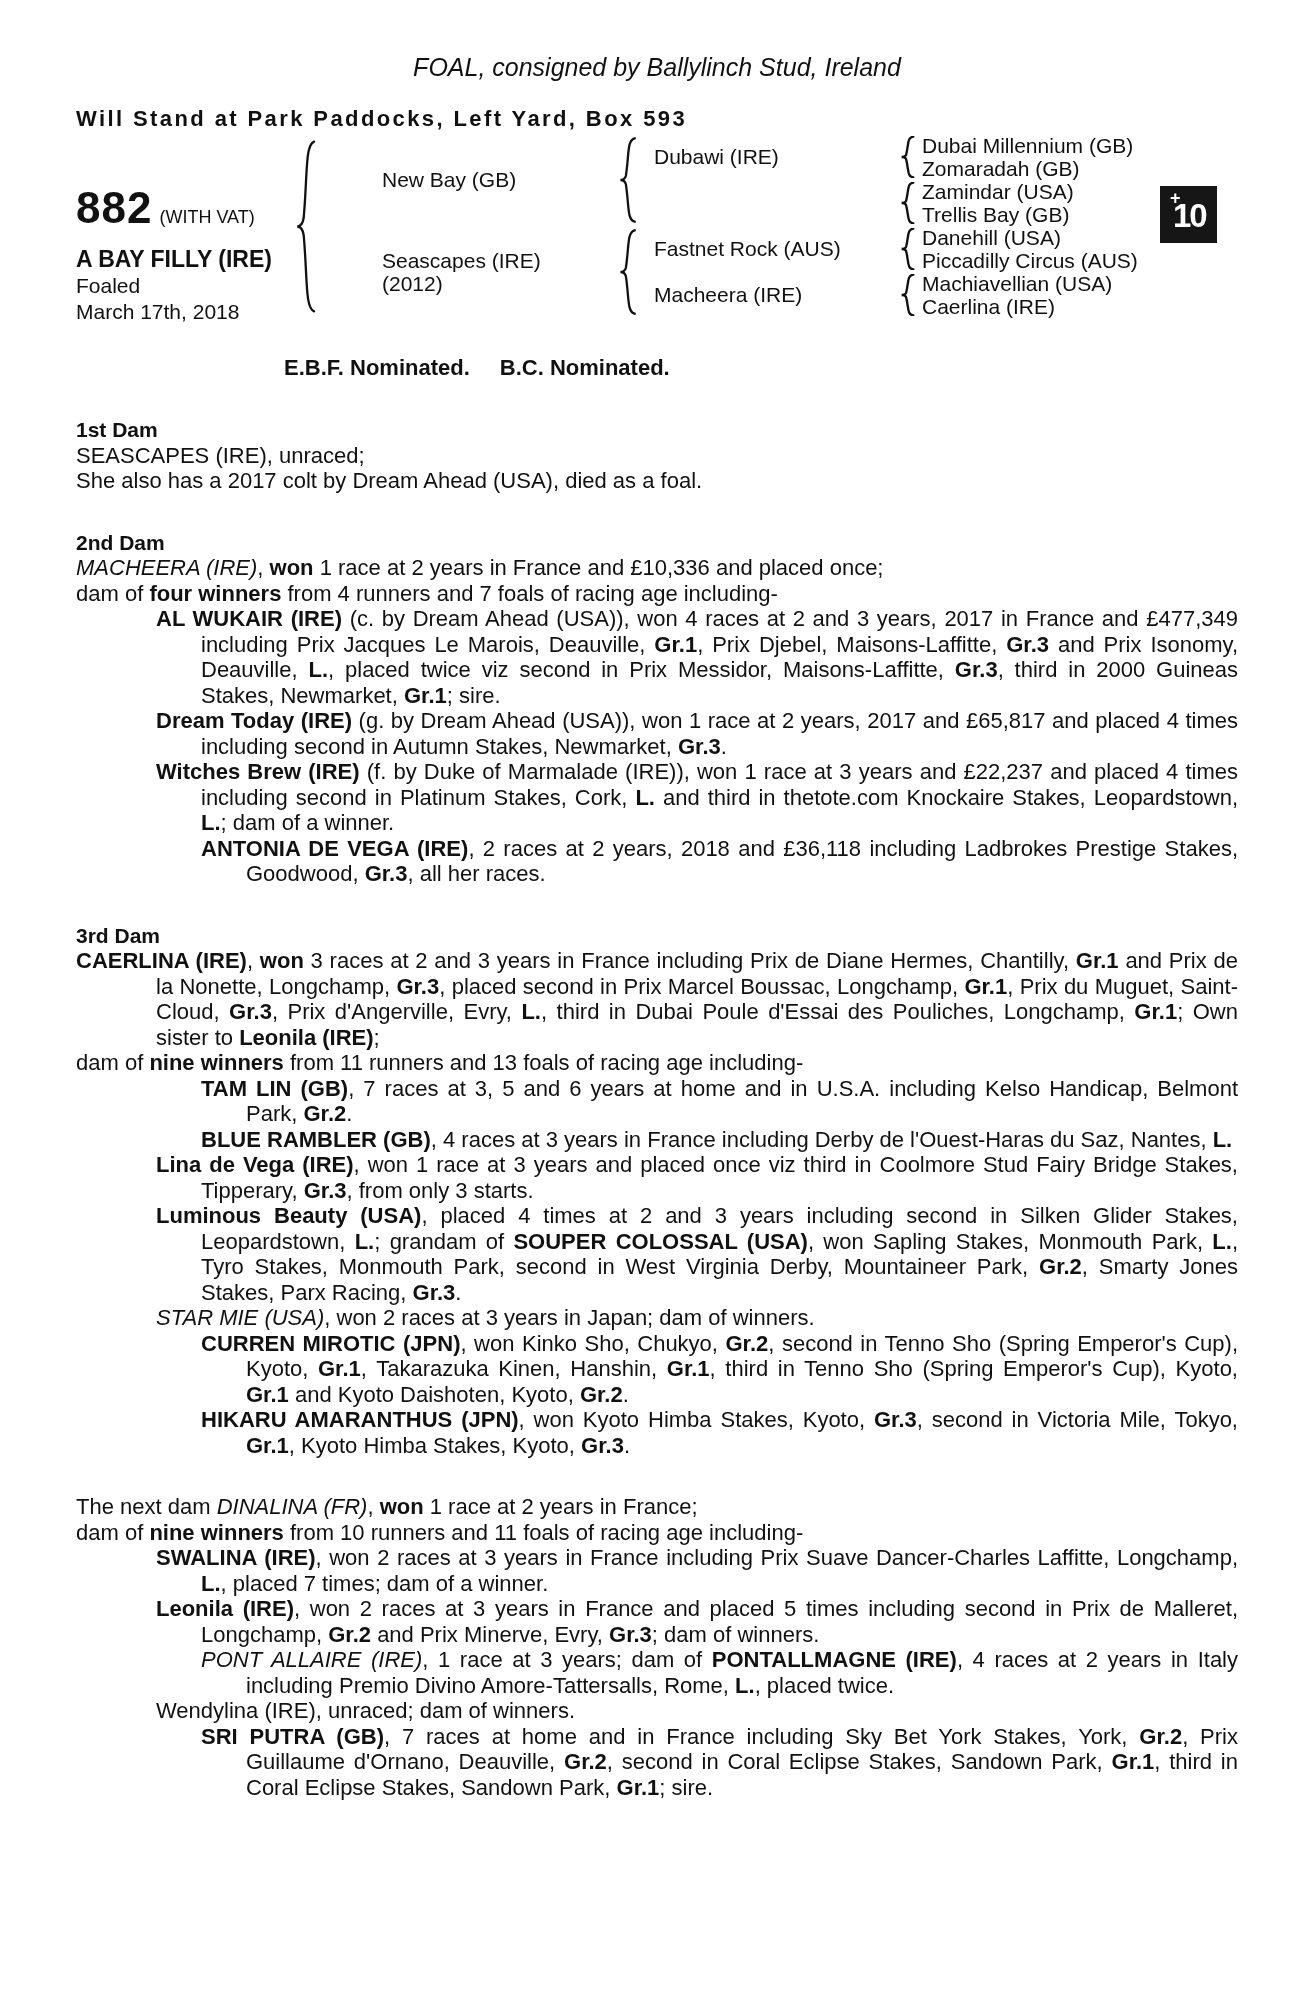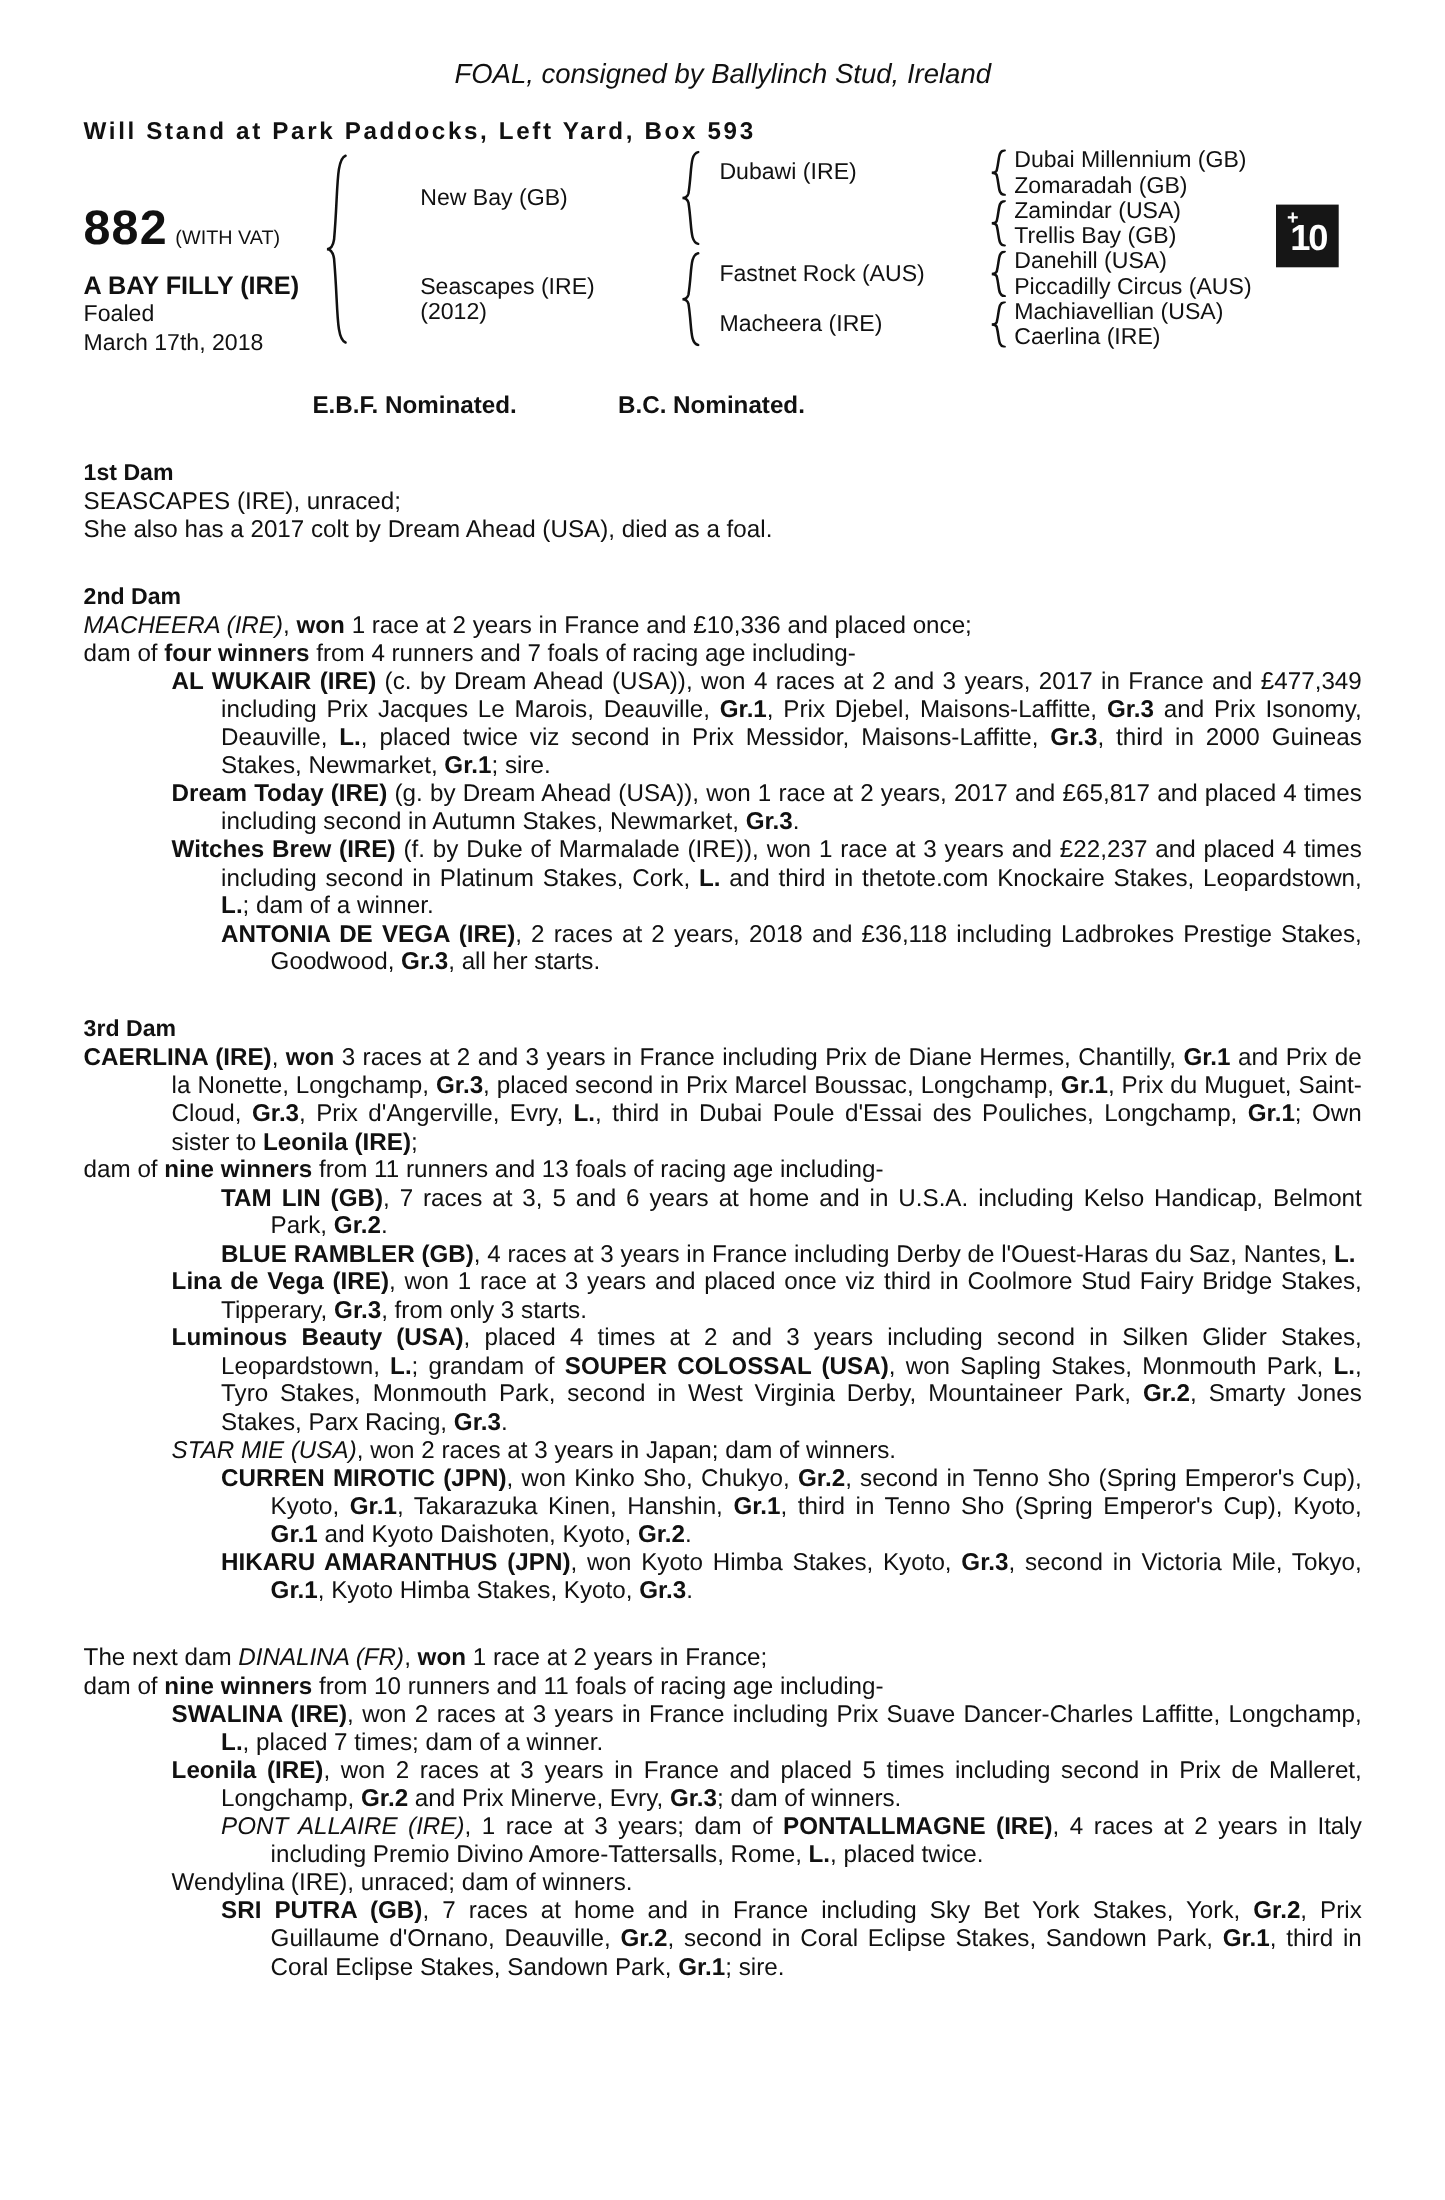--- a/index.html
+++ b/index.html
@@ -32,21 +32,21 @@
   .g2d{grid-column:4;grid-row:7/9;padding-left:12px;}
   .b2a{grid-column:5;grid-row:1/3;display:flex;align-items:center;justify-content:center;}
   .b2b{grid-column:5;grid-row:3/5;display:flex;align-items:center;justify-content:center;}
   .b2c{grid-column:5;grid-row:5/7;display:flex;align-items:center;justify-content:center;}
   .b2d{grid-column:5;grid-row:7/9;display:flex;align-items:center;justify-content:center;}
   .g3r1{grid-column:6;grid-row:1;}.g3r2{grid-column:6;grid-row:2;}
   .g3r3{grid-column:6;grid-row:3;}.g3r4{grid-column:6;grid-row:4;}
   .g3r5{grid-column:6;grid-row:5;}.g3r6{grid-column:6;grid-row:6;}
   .g3r7{grid-column:6;grid-row:7;}.g3r8{grid-column:6;grid-row:8;}
   .noms{display:flex;margin-top:30px;padding-left:208px;font-size:22px;font-weight:bold;}
-  .noms .bc{margin-left:92px;}
+  .noms .bc{margin-left:30px;}
   #dam-sections{margin-top:0;}
   .section{margin-top:36px;}
   .section h3{font-size:21px;font-weight:bold;margin:0;line-height:25.5px;}
   .para{margin:0;font-size:22px;line-height:25.5px;text-align:justify;}
   .ind0{padding-left:80px;text-indent:-80px;}
   .ind1{padding-left:125px;text-indent:-45px;}
   .ind2{padding-left:170px;text-indent:-45px;}
   .b{font-weight:bold;}
   .i{font-style:italic;}
 </style>
@@ -140,21 +140,21 @@
         <p class="para ind0"><span>SEASCAPES (IRE), unraced;</span></p>
         <p class="para ind0"><span>She also has a 2017 colt by Dream Ahead (USA), died as a foal.</span></p>
       </div>
       <div class="section">
         <h3>2nd Dam</h3>
         <p class="para ind0"><span class="i">MACHEERA (IRE)</span><span>, </span><span class="b">won</span><span> 1 race at 2 years in France and £10,336 and placed once;</span></p>
         <p class="para ind0"><span>dam of </span><span class="b">four winners</span><span> from 4 runners and 7 foals of racing age including-</span></p>
         <p class="para ind1"><span class="b">AL WUKAIR (IRE)</span><span> (c. by Dream Ahead (USA)), won 4 races at 2 and 3 years, 2017 in France and £477,349 including Prix Jacques Le Marois, Deauville, </span><span class="b">Gr.1</span><span>, Prix Djebel, Maisons-Laffitte, </span><span class="b">Gr.3</span><span> and Prix Isonomy, Deauville, </span><span class="b">L.</span><span>, placed twice viz second in Prix Messidor, Maisons-Laffitte, </span><span class="b">Gr.3</span><span>, third in 2000 Guineas Stakes, Newmarket, </span><span class="b">Gr.1</span><span>; sire.</span></p>
         <p class="para ind1"><span class="b">Dream Today (IRE)</span><span> (g. by Dream Ahead (USA)), won 1 race at 2 years, 2017 and £65,817 and placed 4 times including second in Autumn Stakes, Newmarket, </span><span class="b">Gr.3</span><span>.</span></p>
         <p class="para ind1"><span class="b">Witches Brew (IRE)</span><span> (f. by Duke of Marmalade (IRE)), won 1 race at 3 years and £22,237 and placed 4 times including second in Platinum Stakes, Cork, </span><span class="b">L.</span><span> and third in thetote.com Knockaire Stakes, Leopardstown, </span><span class="b">L.</span><span>; dam of a winner.</span></p>
-        <p class="para ind2"><span class="b">ANTONIA DE VEGA (IRE)</span><span>, 2 races at 2 years, 2018 and £36,118 including Ladbrokes Prestige Stakes, Goodwood, </span><span class="b">Gr.3</span><span>, all her starts.</span></p>
+        <p class="para ind2"><span class="b">ANTONIA DE VEGA (IRE)</span><span>, 2 races at 2 years, 2018 and £36,118 including Ladbrokes Prestige Stakes, Goodwood, </span><span class="b">Gr.3</span><span>, all her races.</span></p>
       </div>
       <div class="section">
         <h3>3rd Dam</h3>
         <p class="para ind0"><span class="b">CAERLINA (IRE)</span><span>, </span><span class="b">won</span><span> 3 races at 2 and 3 years in France including Prix de Diane Hermes, Chantilly, </span><span class="b">Gr.1</span><span> and Prix de la Nonette, Longchamp, </span><span class="b">Gr.3</span><span>, placed second in Prix Marcel Boussac, Longchamp, </span><span class="b">Gr.1</span><span>, Prix du Muguet, Saint-Cloud, </span><span class="b">Gr.3</span><span>, Prix d'Angerville, Evry, </span><span class="b">L.</span><span>, third in Dubai Poule d'Essai des Pouliches, Longchamp, </span><span class="b">Gr.1</span><span>; Own sister to </span><span class="b">Leonila (IRE)</span><span>;</span></p>
         <p class="para ind0"><span>dam of </span><span class="b">nine winners</span><span> from 11 runners and 13 foals of racing age including-</span></p>
         <p class="para ind2"><span class="b">TAM LIN (GB)</span><span>, 7 races at 3, 5 and 6 years at home and in U.S.A. including Kelso Handicap, Belmont Park, </span><span class="b">Gr.2</span><span>.</span></p>
         <p class="para ind2"><span class="b">BLUE RAMBLER (GB)</span><span>, 4 races at 3 years in France including Derby de l'Ouest-Haras du Saz, Nantes, </span><span class="b">L.</span></p>
         <p class="para ind1"><span class="b">Lina de Vega (IRE)</span><span>, won 1 race at 3 years and placed once viz third in Coolmore Stud Fairy Bridge Stakes, Tipperary, </span><span class="b">Gr.3</span><span>, from only 3 starts.</span></p>
         <p class="para ind1"><span class="b">Luminous Beauty (USA)</span><span>, placed 4 times at 2 and 3 years including second in Silken Glider Stakes, Leopardstown, </span><span class="b">L.</span><span>; grandam of </span><span class="b">SOUPER COLOSSAL (USA)</span><span>, won Sapling Stakes, Monmouth Park, </span><span class="b">L.</span><span>, Tyro Stakes, Monmouth Park, second in West Virginia Derby, Mountaineer Park, </span><span class="b">Gr.2</span><span>, Smarty Jones Stakes, Parx Racing, </span><span class="b">Gr.3</span><span>.</span></p>
         <p class="para ind1"><span class="i">STAR MIE (USA)</span><span>, won 2 races at 3 years in Japan; dam of winners.</span></p>

